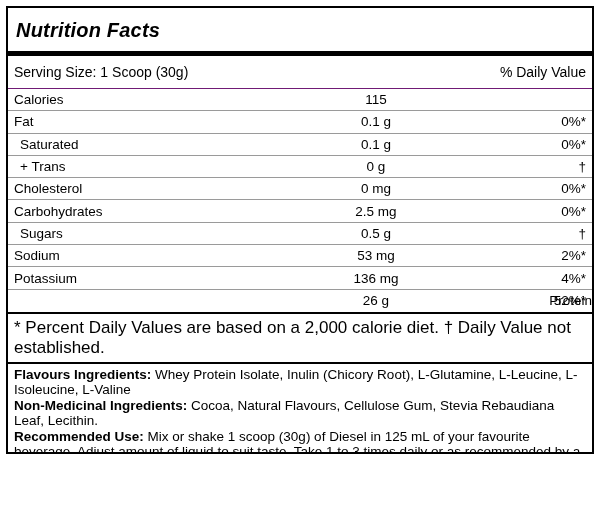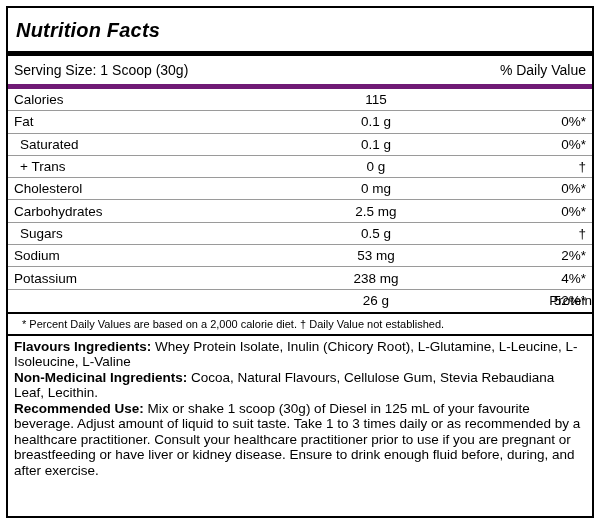--- a/index.html
+++ b/index.html
@@ -1,21 +1,21 @@
 <!DOCTYPE html>
 <html><head>
 <meta charset="utf-8">
 <style>
   * { margin: 0; padding: 0; box-sizing: border-box; }
   html, body { width: 600px; height: 524px; background: #ffffff; overflow: hidden; }
   body { font-family: "Liberation Sans", "DejaVu Sans", sans-serif; color: #000; }
   .panel {
     margin: 6px;
     width: 588px;
-    height: 512px;
+    height: 448px;
     border: 2.5px solid #000;
     background: #fff;
     display: flex;
     flex-direction: column;
   }
   .title-row {
     padding: 11px 8px 9px 8px;
     border-bottom: 5px solid #000;
   }
   .title-row h1 {
@@ -24,21 +24,21 @@
     font-style: italic;
     letter-spacing: 0.2px;
   }
   .serving-row {
     display: flex;
     justify-content: space-between;
     align-items: center;
     padding: 0 6px;
     height: 33px;
     font-size: 14px;
-    border-bottom: 5px solid #701a75;
+    border-bottom: 1px solid #701a75;
     text-align: right;
   }
   .rows { }
   .nrow {
     position: relative;
     height: 22.3px;
     display: flex;
     align-items: center;
     font-size: 13.5px;
     border-bottom: 1px solid #9a9a9a;
@@ -53,22 +53,22 @@
     white-space: nowrap;
   }
   .nrow .ndv {
     position: absolute;
     right: 6px;
     white-space: nowrap;
   }
   .footnote {
     border-top: 2.5px solid #000;
     border-bottom: 2.5px solid #000;
-    padding: 4px 14px;
-    font-size: 11px;
+    padding: 4px 6px;
+    font-size: 17px;
   }
   .info {
     flex: 1;
     padding: 3px 6px 4px 6px;
     font-size: 13.5px;
     line-height: 15.5px;
     overflow: hidden;
   }
   .info p { margin: 0; }
   .info strong { font-weight: bold; }
@@ -123,21 +123,21 @@
         <span class="namount">0.5 g</span>
         <span class="ndv">†</span>
       </div>
       <div class="nrow">
         <span class="nname">Sodium</span>
         <span class="namount">53 mg</span>
         <span class="ndv">2%*</span>
       </div>
       <div class="nrow">
         <span class="nname">Potassium</span>
-        <span class="namount">238 mg</span>
+        <span class="namount">136 mg</span>
         <span class="ndv">4%*</span>
       </div>
       <div class="nrow">
         <span class="nname">Protein</span>
         <span class="namount">26 g</span>
         <span class="ndv">52%*</span>
       </div>
     </div>
 
   <div class="footnote">* Percent Daily Values are based on a 2,000 calorie diet. † Daily Value not established.</div>

